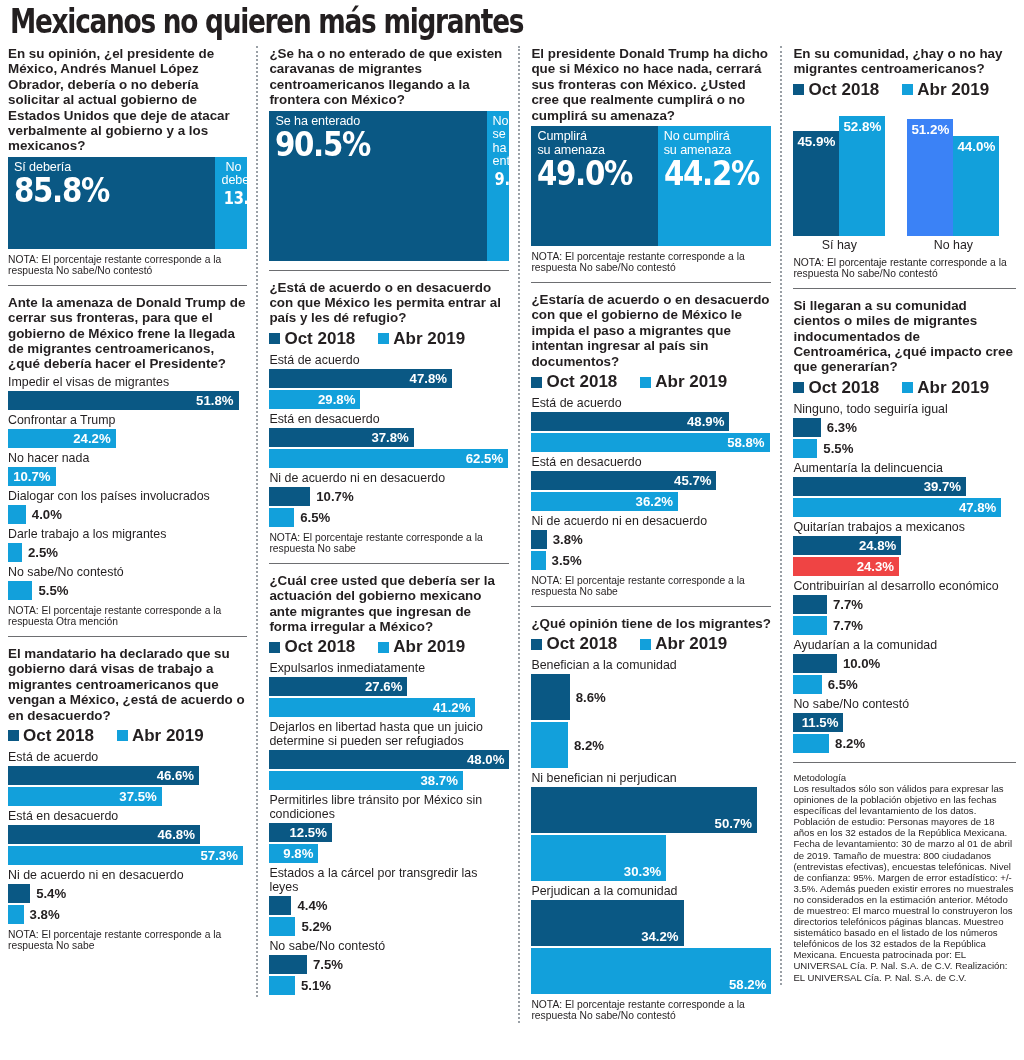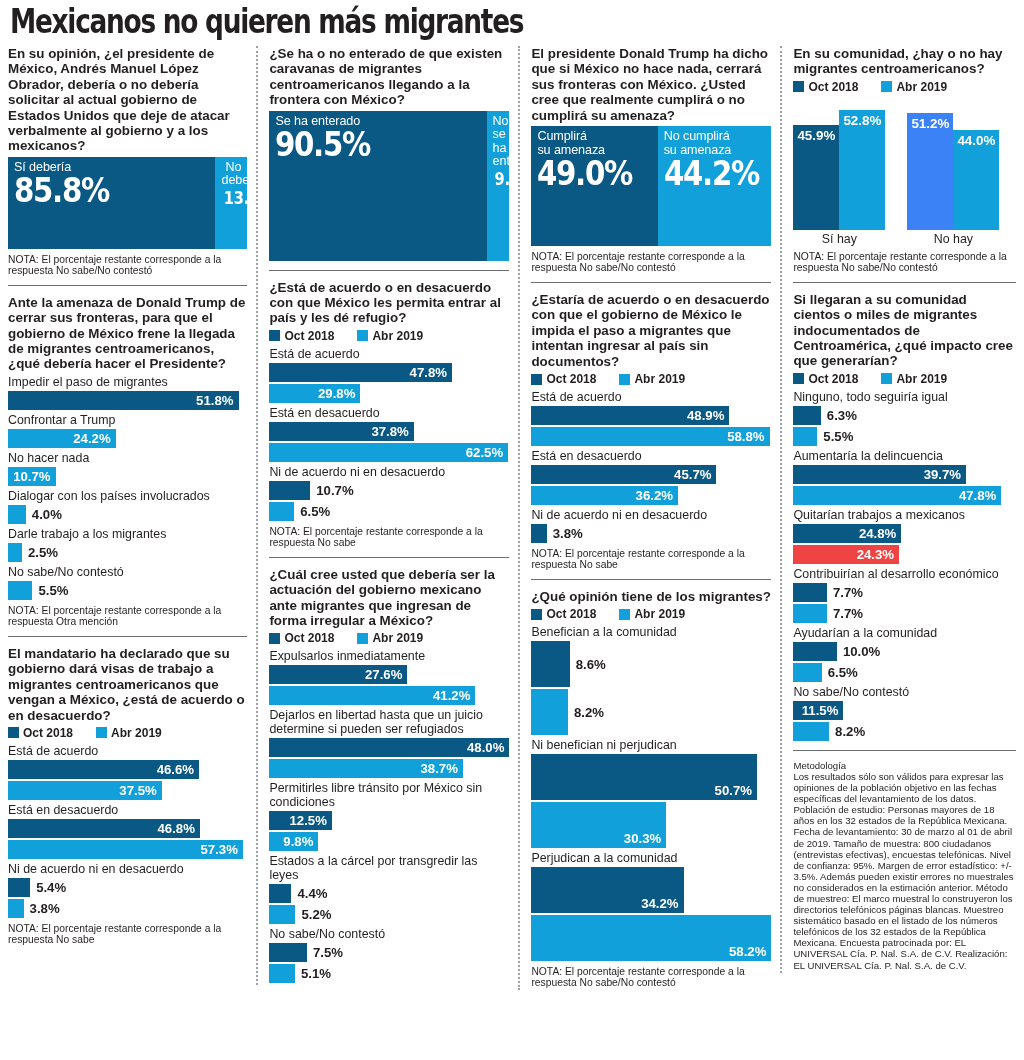--- a/index.html
+++ b/index.html
@@ -39,21 +39,21 @@
   .note{
     font-size:10.3px;line-height:11px;color:#231f20;
     margin:5px 0 0 0;
   }
   .methodology{font-size:9.6px;line-height:11.1px;color:#231f20;margin:0;}
 
   
   .legend{display:flex;align-items:center;gap:7px;margin:3px 0 4px 0;font-size:11.4px;}
   .legend .li{display:flex;align-items:center;gap:4px;}
   .legend .sw{width:11px;height:11px;display:inline-block;}
-  .legend .lb{font-weight:bold;color:#231f20;font-size:12px;text-align:right;}
+  .legend .lb{font-weight:bold;color:#231f20;font-size:17px;text-align:right;}
   .legend .li+.li{margin-left:16px;}
 
   
   .splitpanel{display:flex;width:100%;height:92px;}
   .splitpanel.tall{height:150px;}
   .splitpanel.mid{height:120px;}
   .sp{position:relative;box-sizing:border-box;padding:4px 6px 0 6px;color:#fff;overflow:hidden;}
   .sp.right{text-align:right;}
   .sp-lab{font-size:12.6px;line-height:13.6px;font-weight:normal;letter-spacing:-0.1px;}
   .sp-val{
@@ -108,21 +108,21 @@
           </div>
         <div class="note">NOTA: El porcentaje restante corresponde a la respuesta No sabe/No contestó</div>
       </div>
 
       <hr class="hr">
 
       <div class="block">
         <div class="q">Ante la amenaza de Donald Trump de cerrar sus fronteras, para que el gobierno de México frene la llegada de migrantes centroamericanos, ¿qué debería hacer el Presidente?</div>
         <div id="c1b2">
             <div>
-              <div class="barlabel">Impedir el paso de migrantes</div>
+              <div class="barlabel">Impedir el visas de migrantes</div>
               <div class="barrow">
                 <div class="bar " style="width:230.51px;background:#0a5884">
                   <span class="v">51.8%</span>
                 </div>
               </div>
             </div>
             <div>
               <div class="barlabel">Confrontar a Trump</div>
               <div class="barrow">
                 <div class="bar " style="width:107.69px;background:#12a0db">
@@ -431,20 +431,24 @@
                 <div class="bar " style="width:146.61px;background:#12a0db">
                   <span class="v">36.2%</span>
                 </div>
               </div>
             </div>
             <div>
               <div class="barlabel">Ni de acuerdo ni en desacuerdo</div>
               <div class="barrow">
                 <div class="bar " style="width:15.389999999999999px;background:#0a5884"></div>
                 <span class="vout">3.8%</span>
+              </div>
+              <div class="barrow">
+                <div class="bar " style="width:14.174999999999999px;background:#12a0db"></div>
+                <span class="vout">3.5%</span>
               </div>
             </div>
           </div>
         <div class="note">NOTA: El porcentaje restante corresponde a la respuesta No sabe</div>
       </div>
 
       <hr class="hr">
 
       <div class="block">
         <div class="q">¿Qué opinión tiene de los migrantes?</div>

